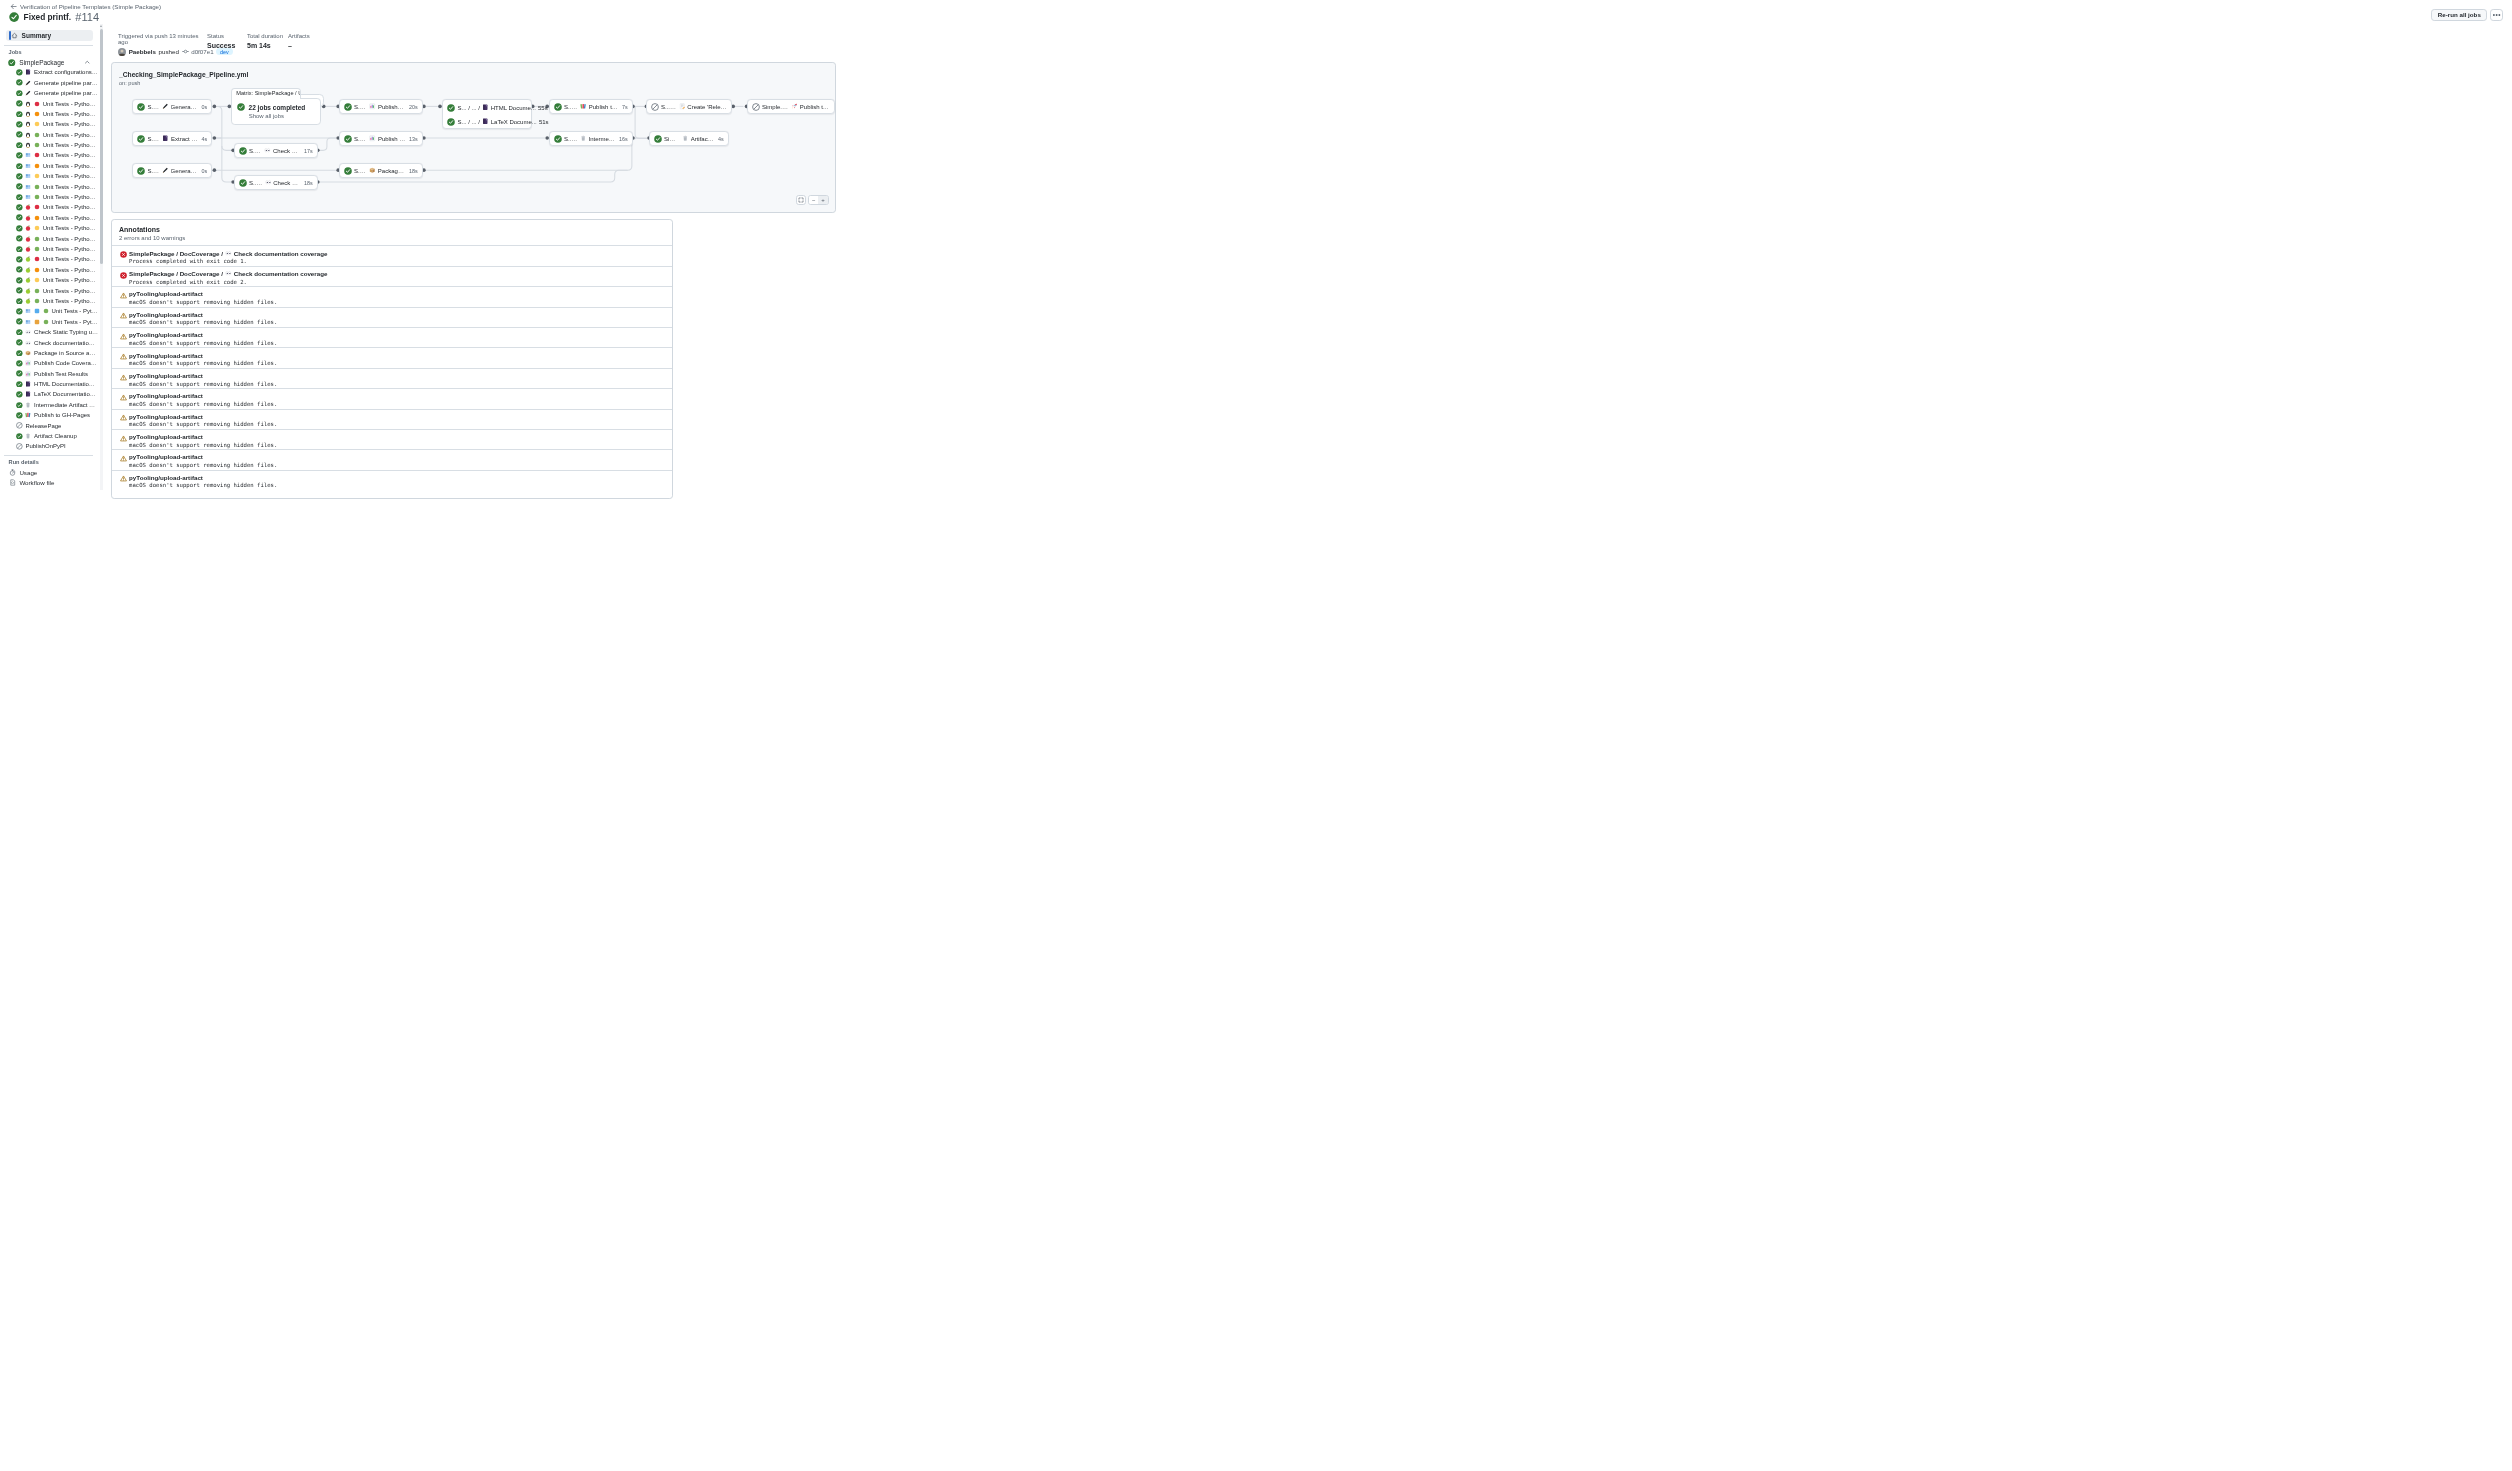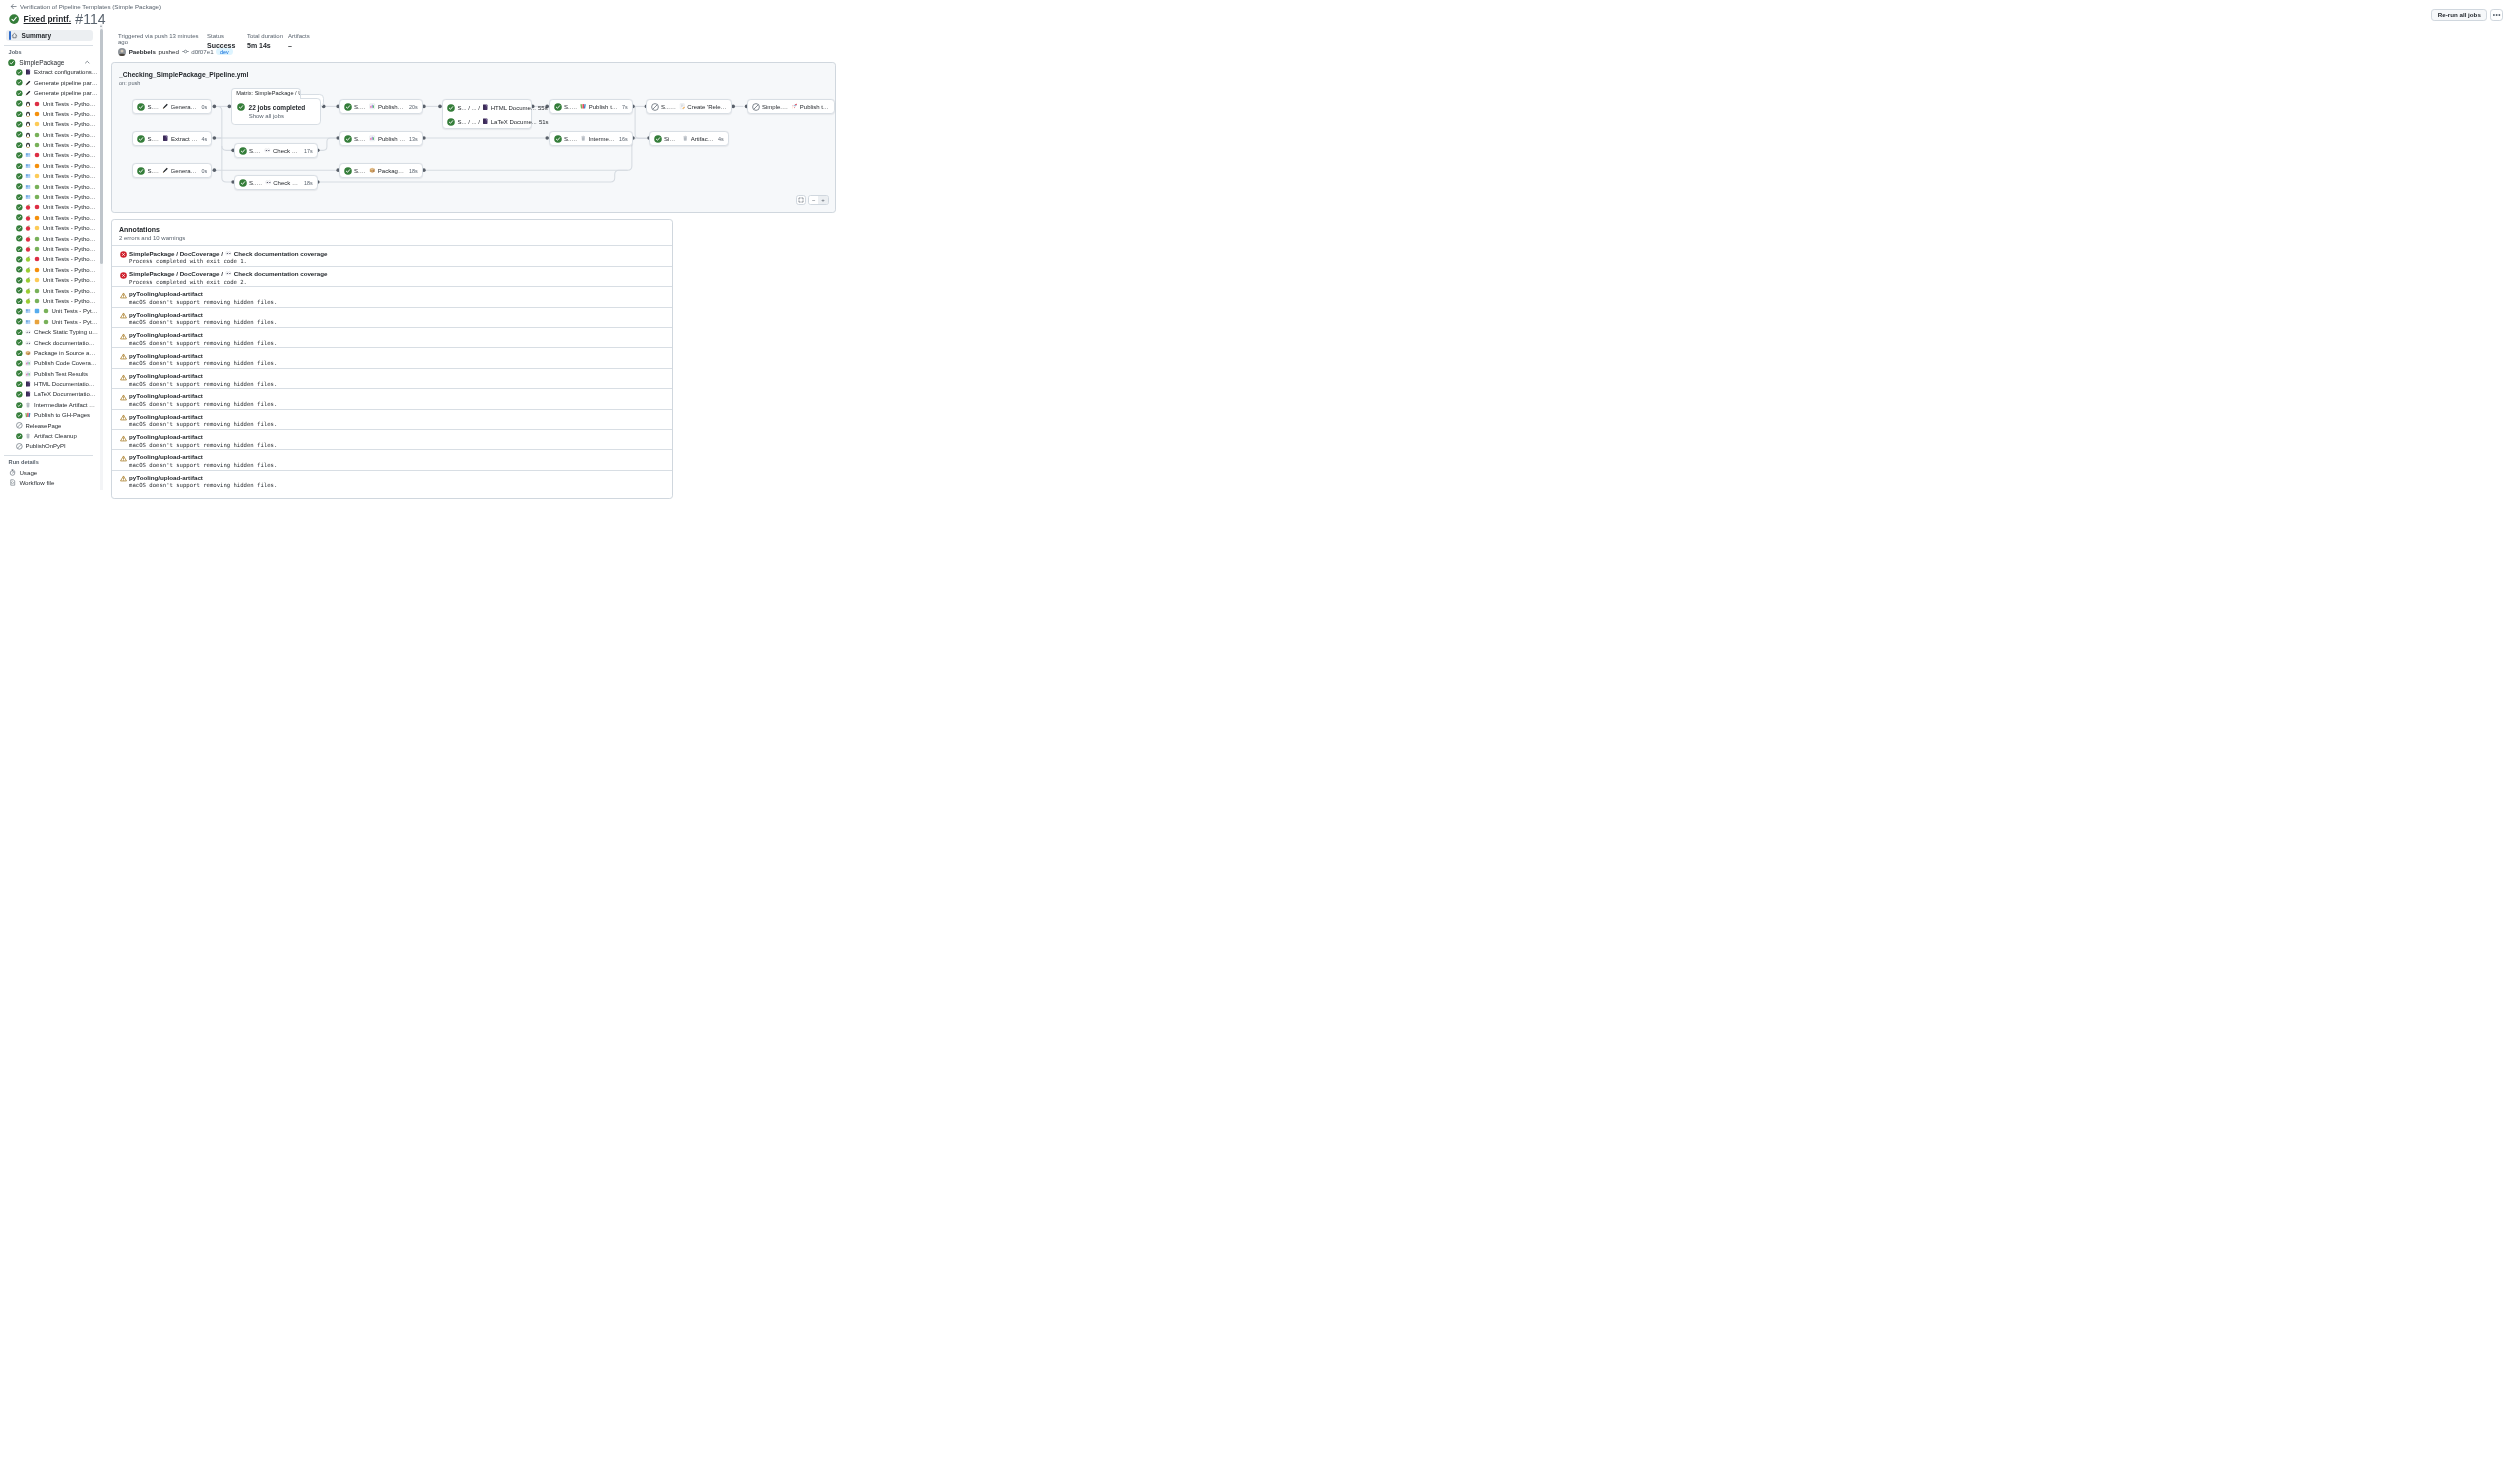--- a/index.html
+++ b/index.html
@@ -3,22 +3,22 @@
 <meta charset="utf-8">
 <style>
   * { margin:0; padding:0; box-sizing:border-box; }
   html,body { width:838px; height:491px; overflow:hidden; background:#fff;
     font-family:"Liberation Sans", sans-serif; color:#1f2328; }
 
   
   .crumb { position:absolute; left:9.7px; top:2.7px; display:flex; align-items:center; gap:3.2px;
     font-size:6.2px; color:#59636e; }
   .title-row { position:absolute; left:9.1px; top:10.8px; display:flex; align-items:center; gap:4.3px; }
-  .title-row .t { font-size:8.3px; font-weight:bold;text-decoration:underline; }
-  .title-row .n { font-size:14px; color:#59636e; }
+  .title-row .t { font-size:8.3px; font-weight:bold; }
+  .title-row .n { font-size:11px; color:#59636e; }
   .hdr-actions { position:absolute; top:9.1px; right:8.6px; display:flex; gap:3.2px; }
   .btn { border:0.5px solid #d0d7de; border-radius:3.2px; background:#f6f8fa; font-size:6.2px;
     font-weight:600; color:#24292f; padding:0 5.4px; height:12px; line-height:10.8px; cursor:pointer; }
   .btn-kebab { width:13px; height:12px; border:0.5px solid #d0d7de; border-radius:3.2px; background:#fff;
     color:#59636e; font-size:6.5px; line-height:9.7px; text-align:center; letter-spacing:0.5px; }
 
   
   .sidebar { position:absolute; left:0; top:30px; width:98px; }
   .accent { position:absolute; left:3.2px; top:1.1px; width:1.6px; height:8.6px; border-radius:1.1px; background:#316dca; }
   .sum-pill { position:relative; margin-left:6px; width:87px; height:10.8px; border-radius:3.2px;

